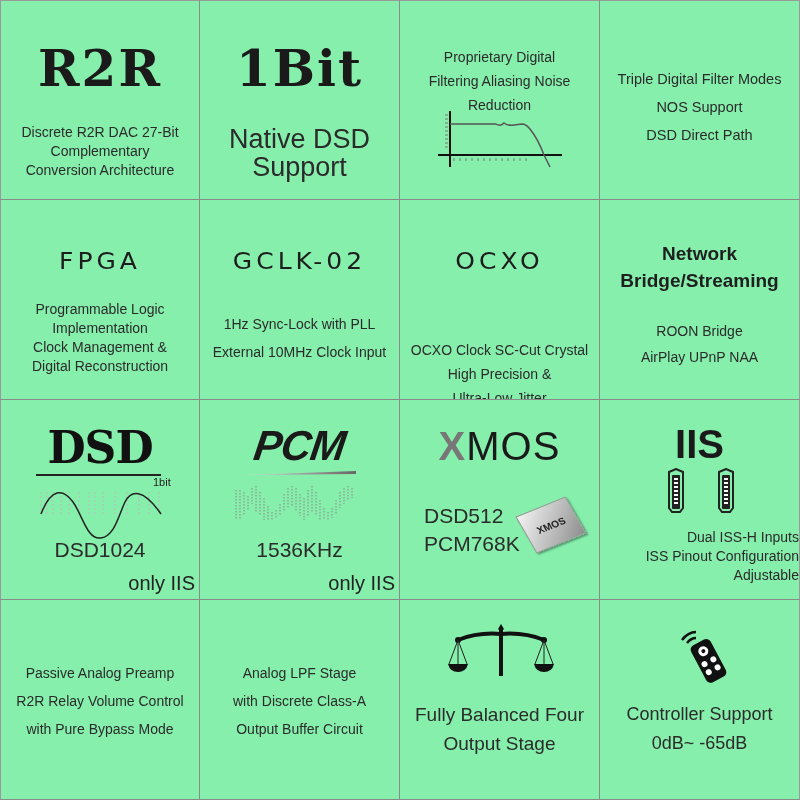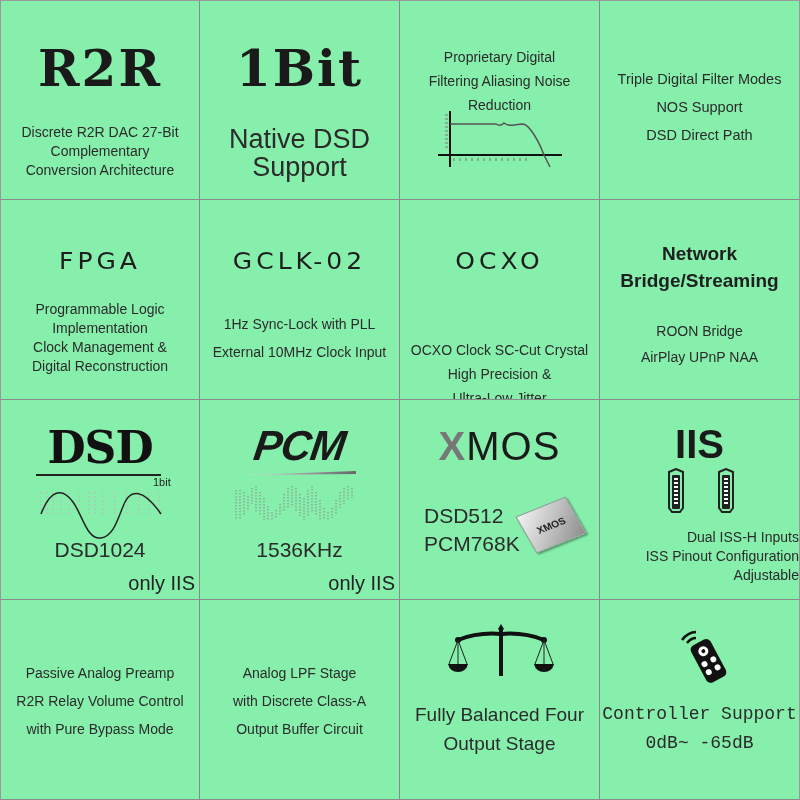--- a/index.html
+++ b/index.html
@@ -295,19 +295,19 @@
       <g transform="rotate(-28 30 32)">
         <rect x="19" y="12" width="22" height="42" rx="5" fill="#111"></rect>
         <circle cx="30" cy="22" r="5" fill="#fff"></circle>
         <circle cx="30" cy="22" r="2" fill="#111"></circle>
         <circle cx="25" cy="34" r="3" fill="#fff"></circle>
           <circle cx="35" cy="34" r="3" fill="#fff"></circle>
         <circle cx="25" cy="43" r="3" fill="#fff"></circle>
           <circle cx="35" cy="43" r="3" fill="#fff"></circle>
       </g>
     </svg>
-    <div class="txt" style="top:100px; font-size:18px; line-height:29px;font-family:Liberation Mono, monospace;">
+    <div class="txt" style="top:100px; font-size:18px; line-height:29px;">
       <div>Controller Support</div>
       <div>0dB~ -65dB</div>
     </div>
   </div>
 
 </div>
 
 </body></html>

